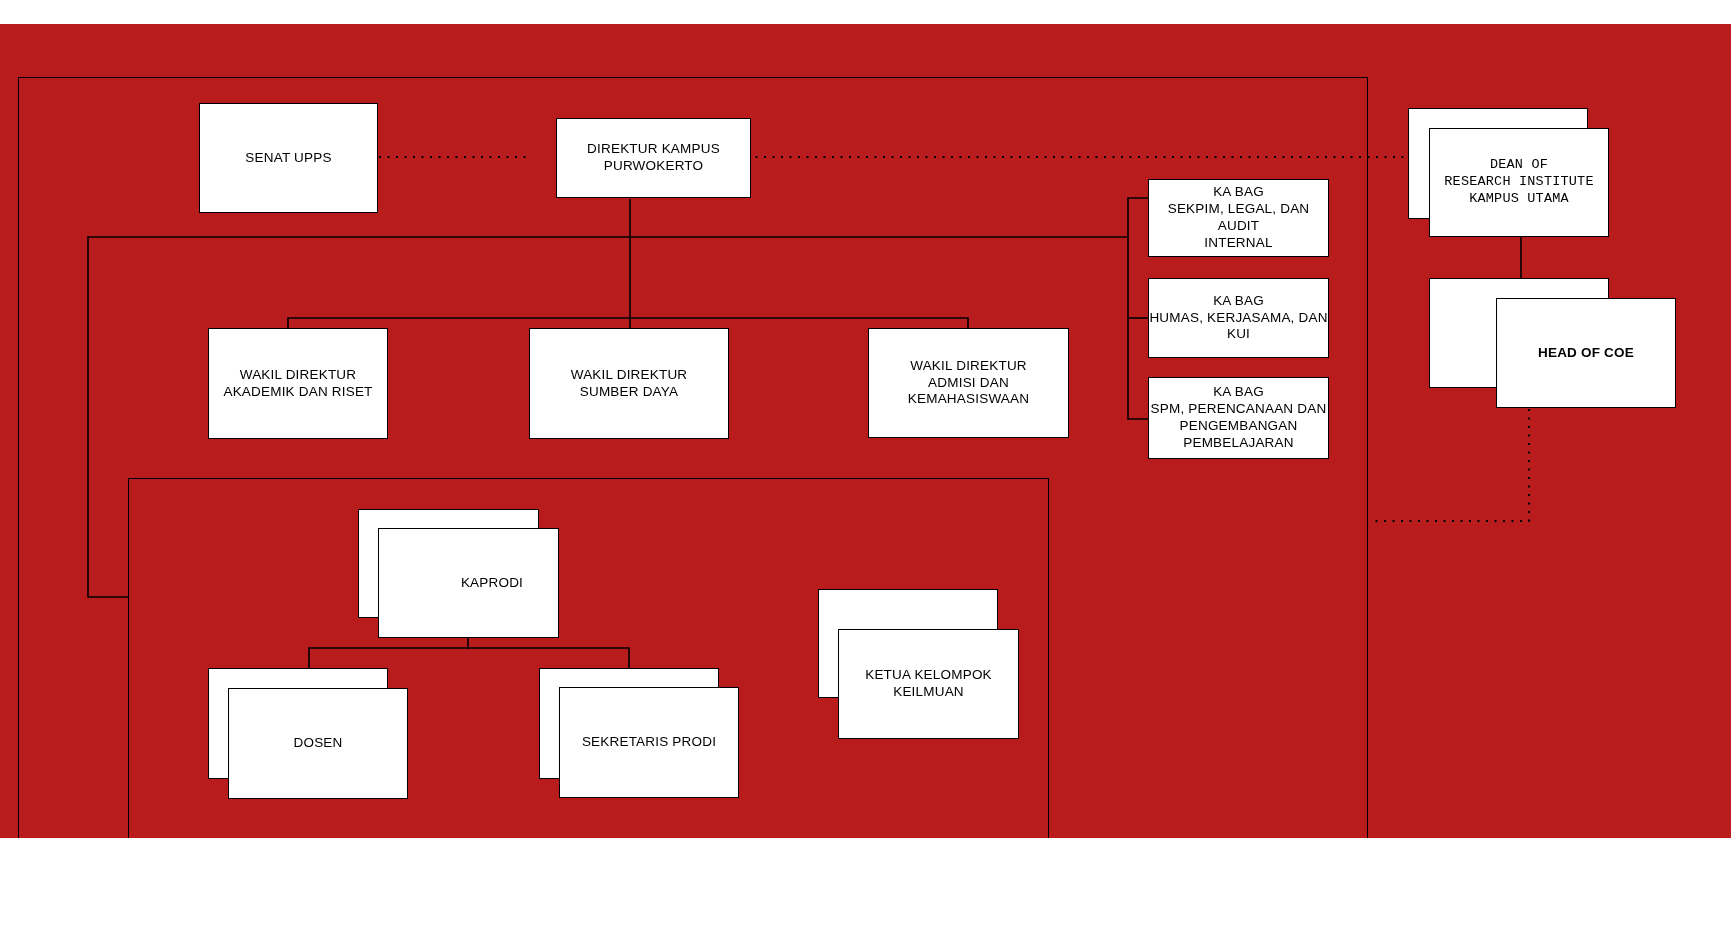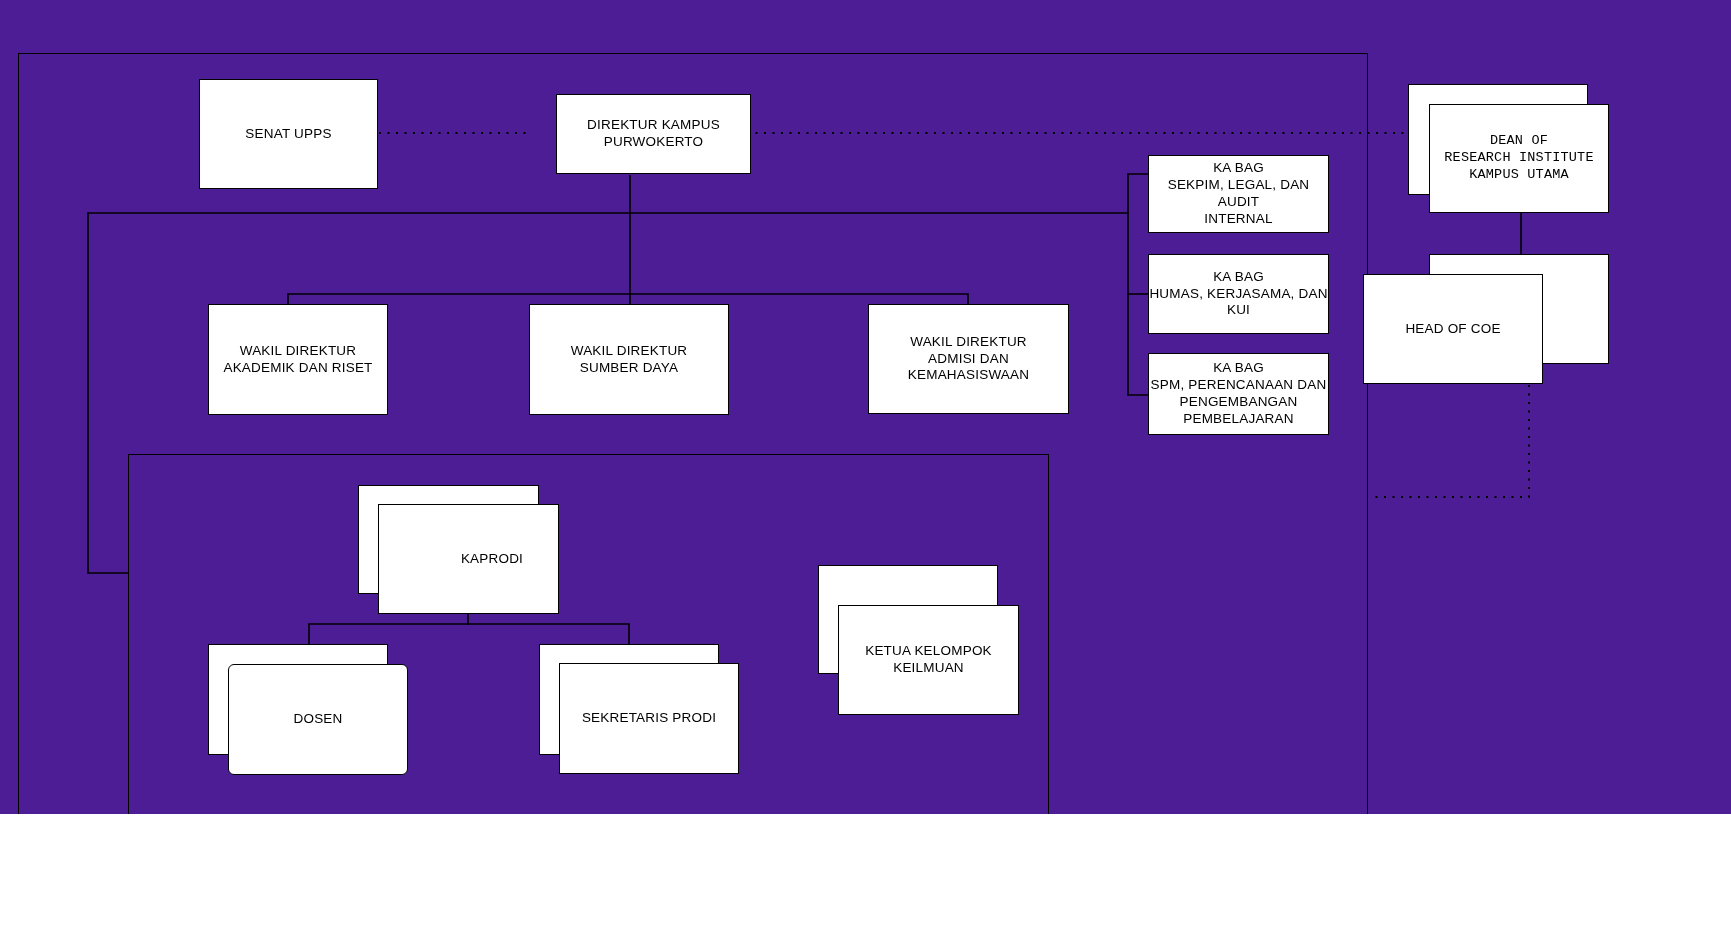--- a/index.html
+++ b/index.html
@@ -4,24 +4,25 @@
 <style>
   html, body {
     margin: 0;
     padding: 0;
     background: #ffffff;
   }
   #canvas {
     position: relative;
     width: 1731px;
     height: 814px;
-    background: #4c1d95;
+    background: #b91c1c;
     font-family: "Liberation Sans", sans-serif;
     color: #000000;
     overflow: hidden;
+    margin-top: 24px;
   }
   .boundary {
     position: absolute;
     border: 1.6px solid #000000;
     box-sizing: border-box;
     background: transparent;
   }
   #edge-layer {
     position: absolute;
     left: 0;
@@ -124,31 +125,31 @@
   </div>
 
   <div class="node back" style="left:1408px; top:84px; width:180px; height:111px;"></div>
   <div class="node" style="left:1429px; top:104px; width:180px; height:109px;font-family:Liberation Mono, monospace;">
     <span class="lbl">DEAN OF
 RESEARCH INSTITUTE
 KAMPUS UTAMA</span>
   </div>
 
   <div class="node back" style="left:1429px; top:254px; width:180px; height:110px;"></div>
-  <div class="node" style="left:1363px; top:274px; width:180px; height:110px;">
+  <div class="node" style="left:1496px; top:274px; width:180px; height:110px;font-weight:bold;">
     <span class="lbl">HEAD OF COE</span>
   </div>
 
   <div class="node back" style="left:358px; top:485px; width:181px; height:109px;"></div>
   <div class="node" style="left:378px; top:504px; width:181px; height:110px;padding-left:47px;">
     <span class="lbl">KAPRODI</span>
   </div>
 
   <div class="node back" style="left:208px; top:644px; width:180px; height:111px;"></div>
-  <div class="node" style="left:228px; top:664px; width:180px; height:111px;border-radius:6px;">
+  <div class="node" style="left:228px; top:664px; width:180px; height:111px;">
     <span class="lbl">DOSEN</span>
   </div>
 
   <div class="node back" style="left:539px; top:644px; width:180px; height:111px;"></div>
   <div class="node" style="left:559px; top:663px; width:180px; height:111px;justify-content:center;">
     <span class="lbl">SEKRETARIS PRODI</span>
   </div>
 
   <div class="node back" style="left:818px; top:565px; width:180px; height:109px;"></div>
   <div class="node" style="left:838px; top:605px; width:181px; height:110px;">

